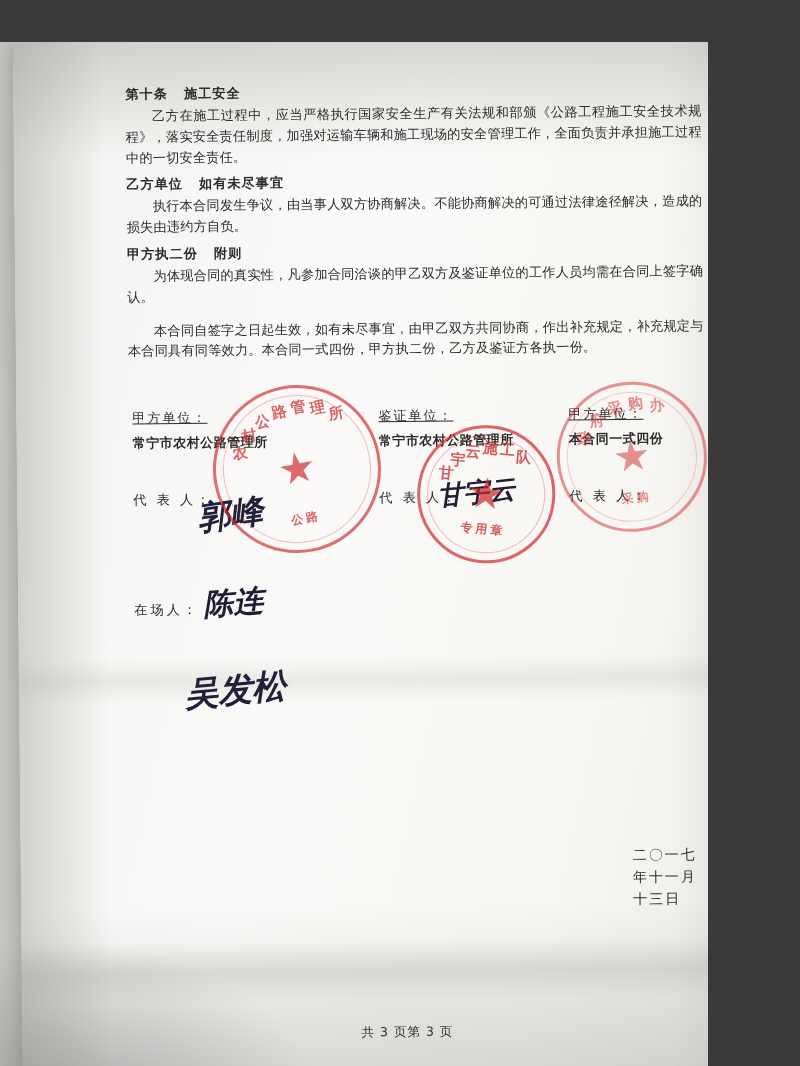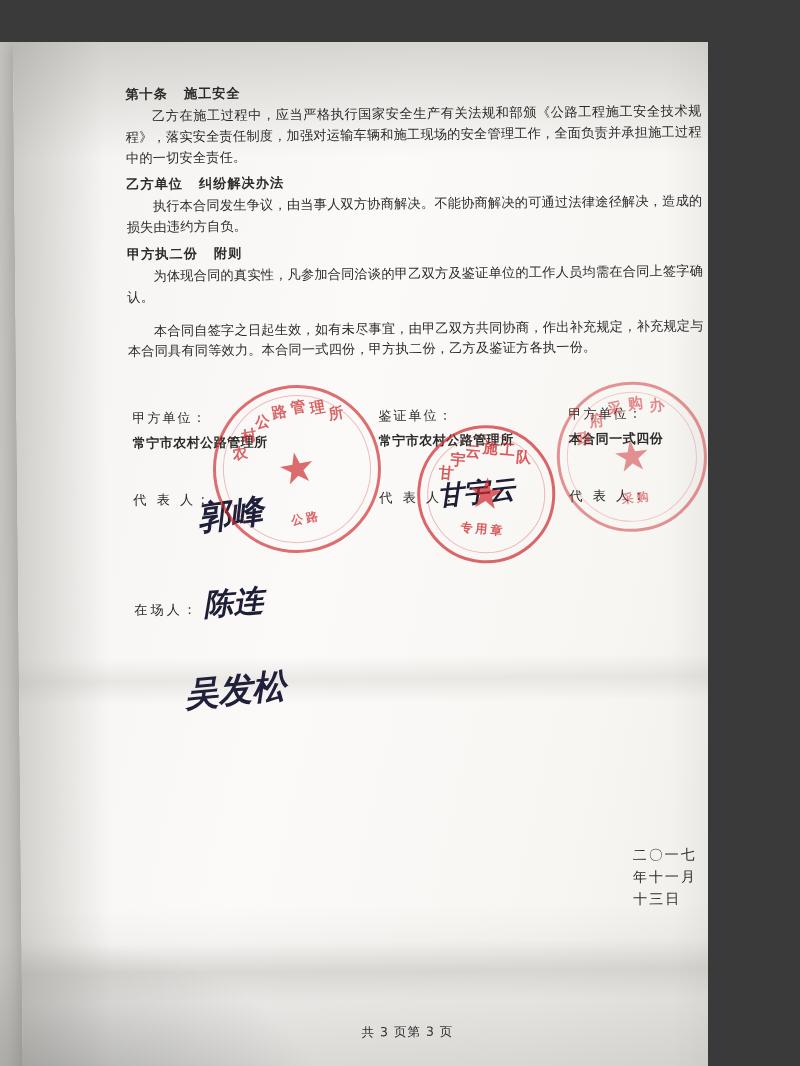--- a/index.html
+++ b/index.html
@@ -88,21 +88,21 @@
     position: absolute;
     left: 0;
     top: 330px;
     width: 576px;
     height: 330px;
   }
   .col { position: absolute; font-size: 13px; color: #2b2b2b; }
   .col-a { left: 4px; top: 0; }
   .col-b { left: 250px; top: 0; }
   .col-c { left: 440px; top: 0; }
-  .lbl { letter-spacing: 2px; }
+  .lbl { letter-spacing: 2px; text-decoration: underline; }
   .org { margin-top: 4px; letter-spacing: 0.5px; font-weight: bold; }
   .rep { position: absolute; letter-spacing: 3px; }
   .rep-a { left: 4px; top: 82px; }
   .rep-b { left: 250px; top: 82px; }
   .rep-c { left: 440px; top: 82px; }
   .present { position: absolute; left: 4px; top: 192px; letter-spacing: 3px; }
   
   .hand {
     position: absolute;
     font-family: "DejaVu Serif", serif;
@@ -210,21 +210,21 @@
     <div id="pen-mark"></div>
 
     <div id="content">
 
       <div class="sec-title">
         <span class="num">第十条</span><span>施工安全</span>
       </div>
       <p class="para">乙方在施工过程中，应当严格执行国家安全生产有关法规和部颁《公路工程施工安全技术规程》，落实安全责任制度，加强对运输车辆和施工现场的安全管理工作，全面负责并承担施工过程中的一切安全责任。</p>
 
       <div class="sec-title">
-        <span class="num">乙方单位</span><span>纠纷解决办法</span>
+        <span class="num">乙方单位</span><span>如有未尽事宜</span>
       </div>
       <p class="para">执行本合同发生争议，由当事人双方协商解决。不能协商解决的可通过法律途径解决，造成的损失由违约方自负。</p>
 
       <div class="sec-title">
         <span class="num">甲方执二份</span><span>附则</span>
       </div>
       <p class="para">为体现合同的真实性，凡参加合同洽谈的甲乙双方及鉴证单位的工作人员均需在合同上签字确认。</p>
       <div class="gap"></div>
       <p class="para">本合同自签字之日起生效，如有未尽事宜，由甲乙双方共同协商，作出补充规定，补充规定与本合同具有同等效力。本合同一式四份，甲方执二份，乙方及鉴证方各执一份。</p>
 

